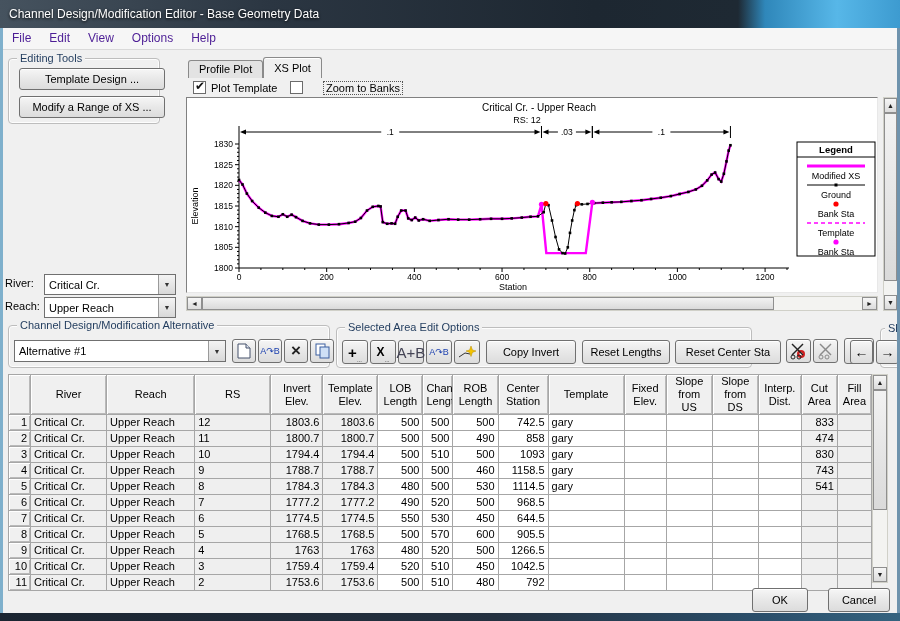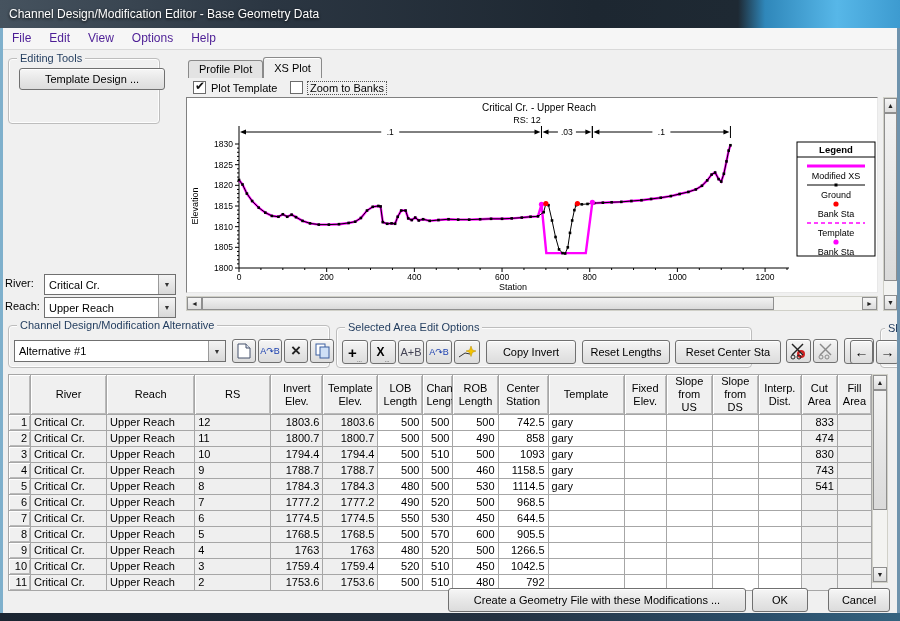--- a/index.html
+++ b/index.html
@@ -89,33 +89,34 @@
     <span class="menu-item">File</span>
     <span class="menu-item">Edit</span>
     <span class="menu-item">View</span>
     <span class="menu-item">Options</span>
     <span class="menu-item">Help</span>
   </div>
 
   <div class="groupbox" style="left:8px; top:58px; width:152px; height:66px;">
     <span class="glabel">Editing Tools</span>
     <div class="btn" style="left:10px; top:9px; width:146px; height:22px;">Template Design ...</div>
+    <div class="btn" style="left:10px; top:37px; width:146px; height:22px;">Modify a Range of XS ...</div>
   </div>
 
   <div class="tabs">
     <div class="tab">Profile Plot</div>
     <div class="tab active">XS Plot</div>
   </div>
   <div class="cb" style="left:193px; top:81px;">
     <span class="box">
         <span class="mark">✔</span>
       </span>
     <span class="lbl">Plot Template</span>
   </div>
-  <div class="cb focus" style="left:290px; top:81px;">
+  <div class="cb focus" style="left:290px; top:81px;gap:16px;">
     <span class="box"></span>
     <span class="lbl">Zoom to Banks</span>
   </div>
 
   <div class="chartbox">
     <svg width="690" height="194" viewBox="0 0 690 194">
         <text x="352" y="13" font-size="10" text-anchor="middle" fill="#000">Critical Cr.     - Upper Reach</text>
         <text x="340" y="25" font-size="9" text-anchor="middle" fill="#000">RS: 12</text>
         <line x1="52" y1="40" x2="52" y2="170" stroke="#000"></line>
         <line x1="52" y1="170" x2="602" y2="170" stroke="#000"></line>
@@ -376,21 +377,21 @@
   </div>
   <div class="btn icon-btn" style="left:342px; top:340px; width:26px;">
     <span style="font-size:15px; font-weight:bold;">+</span>
       <span style="font-size:6px; align-self:flex-end;">...</span>
   </div>
   <div class="btn icon-btn" style="left:370px; top:340px; width:26px;">
     <span style="font-size:12px; font-weight:bold;">X</span>
       <span style="font-size:6px; align-self:flex-end;">...</span>
   </div>
   <div class="btn icon-btn" style="left:398px; top:340px; width:26px;">
-    <span style="font-size:11px; color:#445;">A+B</span>
+    <span style="font-size:15px; color:#445;">A+B</span>
   </div>
   <div class="btn icon-btn" style="left:426px; top:340px; width:26px;">
     <span style="font-size:9px; color:#1a3fae;">A↷B</span>
   </div>
   <div class="btn icon-btn" style="left:454px; top:340px; width:26px;">
     <svg width="18" height="16" viewBox="0 0 18 16">
         <polyline points="1,13 7,9 12,10" fill="none" stroke="#333"></polyline>
         <polygon points="13,2 14.4,6 18,7 14.4,8.4 13,12.5 11.6,8.4 8,7 11.6,6" fill="#f4c400" stroke="#b98c00" stroke-width="0.5"></polygon>
       </svg>
   </div>
@@ -684,20 +685,19 @@
           </tr>
         </tbody>
       </table>
     <div class="sb" style="left:864px; top:0; width:16px; height:209px;">
       <div class="arrow" style="left:0; top:0; width:14px; height:15px;">▲</div>
       <div class="thumb" style="left:0; top:15px; width:14px; height:120px;"></div>
       <div class="arrow" style="left:0; bottom:0; width:14px; height:15px;">▼</div>
     </div>
   </div>
 
-  <div class="btn" style="left:448px; top:588px; width:298px; height:24px;">Create a Geometry File with these Modifications ...</div>
   <div class="btn" style="left:752px; top:588px; width:56px; height:24px;">OK</div>
   <div class="btn" style="left:828px; top:588px; width:62px; height:24px;">Cancel</div>
 
   <div class="edge-left"></div>
   <div class="edge-right"></div>
   <div class="edge-bottom"></div>
 </div>
 
 </body></html>

